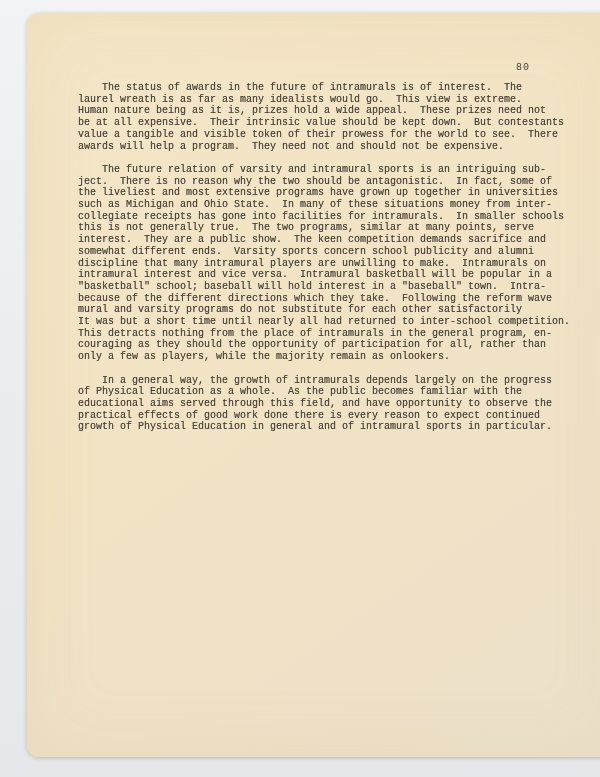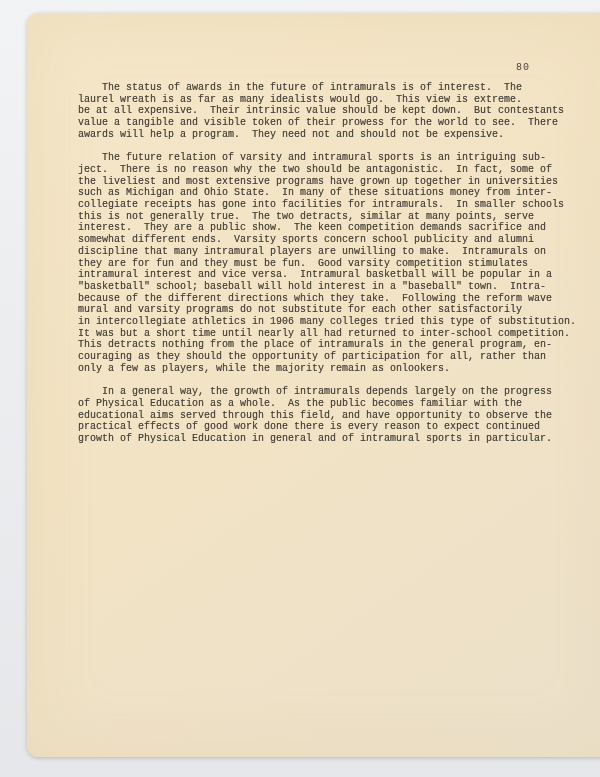--- a/index.html
+++ b/index.html
@@ -52,40 +52,39 @@
 </style>
 </head>
 <body>
 
 <div class="page">
   <div class="page-number">80</div>
   <div class="text-block">
       <div class="para">
         <div class="line">    The status of awards in the future of intramurals is of interest.  The</div>
         <div class="line">laurel wreath is as far as many idealists would go.  This view is extreme.</div>
+        <div class="line">Human nature being as it is, prizes hold a wide appeal.  These prizes need not</div>
         <div class="line">be at all expensive.  Their intrinsic value should be kept down.  But contestants</div>
         <div class="line">value a tangible and visible token of their prowess for the world to see.  There</div>
         <div class="line">awards will help a program.  They need not and should not be expensive.</div>
       </div>
       <div class="para">
         <div class="line">    The future relation of varsity and intramural sports is an intriguing sub-</div>
         <div class="line">ject.  There is no reason why the two should be antagonistic.  In fact, some of</div>
         <div class="line">the liveliest and most extensive programs have grown up together in universities</div>
         <div class="line">such as Michigan and Ohio State.  In many of these situations money from inter-</div>
         <div class="line">collegiate receipts has gone into facilities for intramurals.  In smaller schools</div>
-        <div class="line">this is not generally true.  The two detracts, similar at many points, serve</div>
+        <div class="line">this is not generally true.  The two programs, similar at many points, serve</div>
         <div class="line">interest.  They are a public show.  The keen competition demands sacrifice and</div>
         <div class="line">somewhat different ends.  Varsity sports concern school publicity and alumni</div>
         <div class="line">discipline that many intramural players are unwilling to make.  Intramurals on</div>
-        <div class="line">they are for fun and they must be fun.  Good varsity competition stimulates</div>
         <div class="line">intramural interest and vice versa.  Intramural basketball will be popular in a</div>
         <div class="line">"basketball" school; baseball will hold interest in a "baseball" town.  Intra-</div>
         <div class="line">because of the different directions which they take.  Following the reform wave</div>
         <div class="line">mural and varsity programs do not substitute for each other satisfactorily</div>
-        <div class="line">in intercollegiate athletics in 1906 many colleges tried this type of substitution.</div>
         <div class="line">It was but a short time until nearly all had returned to inter-school competition.</div>
         <div class="line">This detracts nothing from the place of intramurals in the general program, en-</div>
         <div class="line">couraging as they should the opportunity of participation for all, rather than</div>
         <div class="line">only a few as players, while the majority remain as onlookers.</div>
       </div>
       <div class="para">
         <div class="line">    In a general way, the growth of intramurals depends largely on the progress</div>
         <div class="line">of Physical Education as a whole.  As the public becomes familiar with the</div>
         <div class="line">educational aims served through this field, and have opportunity to observe the</div>
         <div class="line">practical effects of good work done there is every reason to expect continued</div>

